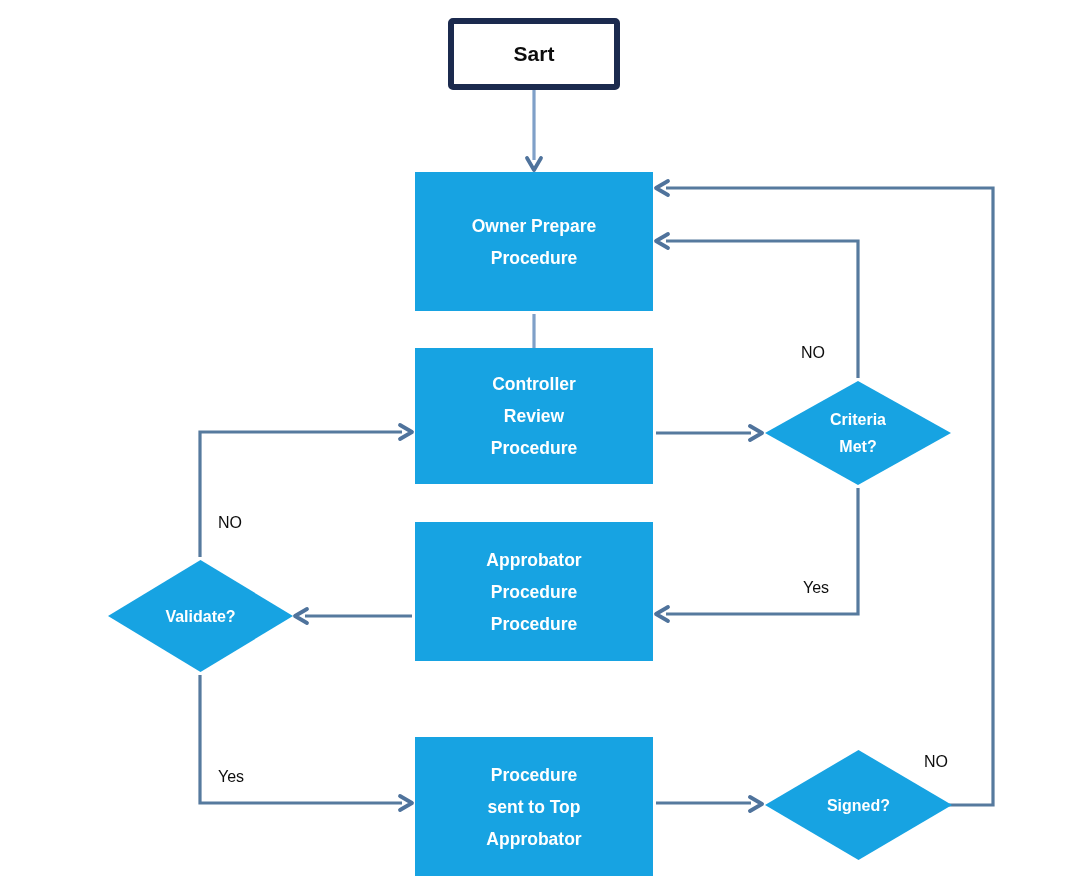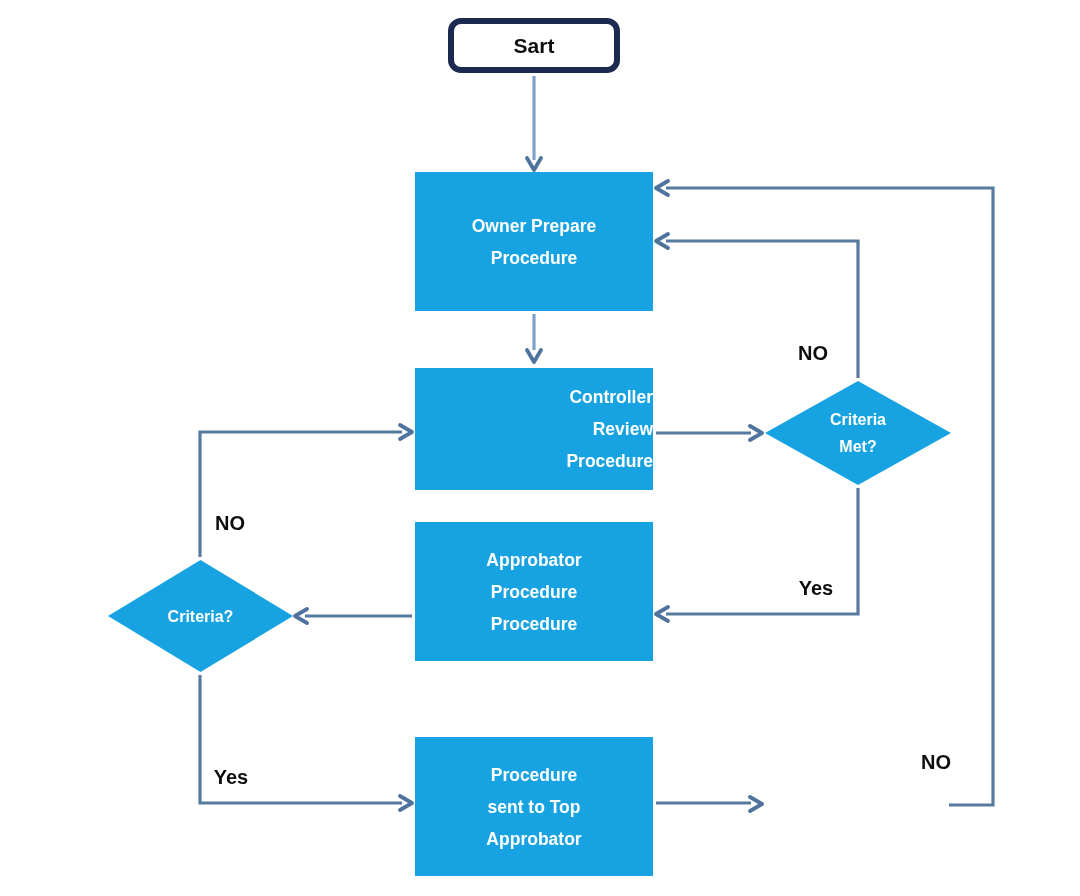--- a/index.html
+++ b/index.html
@@ -13,43 +13,43 @@
     --label-text:#0d0d0d;
   }
   html,body{margin:0;padding:0;background:var(--bg);}
   .canvas{
     position:relative;width:1080px;height:896px;overflow:hidden;
     font-family:"Liberation Sans",sans-serif;background:var(--bg);
   }
   .connectors{position:absolute;left:0;top:0;width:1080px;height:896px;}
   .node{position:absolute;display:flex;flex-direction:column;align-items:center;justify-content:center;text-align:center;}
   .start{
-    left:448px;top:18px;width:172px;height:55px;
-    background:#ffffff;border:6px solid var(--start-border);border-radius:13px;
+    left:448px;top:18px;width:172px;height:72px;
+    background:#ffffff;border:6px solid var(--start-border);border-radius:5px;
     font-size:21px;font-weight:bold;color:var(--label-text);box-sizing:border-box;
   }
   .box{
     width:238px;background:var(--shape-fill);color:var(--shape-text);
     font-size:17.5px;font-weight:bold;line-height:32px;
   }
   .box-owner{left:415px;top:172px;height:139px;text-align:center;}
-  .box-controller{left:415px;top:368px;height:122px;align-items:flex-end;}
+  .box-controller{left:415px;top:348px;height:136px;}
   .box-approbator{left:415px;top:522px;height:139px;}
   .box-topmgmt{left:415px;top:737px;height:139px;}
   .diamond{
     background:var(--shape-fill);color:var(--shape-text);
     clip-path:polygon(50% 0,100% 50%,50% 100%,0 50%);
     font-size:16px;font-weight:bold;line-height:27px;
   }
   .diamond-criteria{left:765px;top:381px;width:186px;height:104px;}
   .diamond-approved{left:108px;top:560px;width:185px;height:112px;}
   .diamond-signed{left:765px;top:750px;width:187px;height:110px;}
   .edge-label{
     position:absolute;transform:translate(-50%,-50%);
-    font-size:20px;font-weight:bold;color:var(--label-text);white-space:nowrap;
+    font-size:16px;font-weight:normal;color:var(--label-text);white-space:nowrap;
   }
   .lbl-criteria-no{left:813px;top:353px;}
   .lbl-criteria-yes{left:816px;top:588px;}
   .lbl-approved-no{left:230px;top:523px;}
   .lbl-approved-yes{left:231px;top:777px;}
   .lbl-signed-no{left:936px;top:762px;}
   .edge{fill:none;stroke:var(--connector);stroke-width:3.2px;}
   .edge.light{stroke:var(--connector-light);}
   .head{fill:none;stroke:var(--arrow);stroke-width:3.8px;stroke-linecap:round;stroke-linejoin:round;}
 </style>
@@ -137,23 +137,26 @@
     <div>sent to Top</div>
     <div>Approbator</div>
   </div>
 
   <div class="node diamond diamond-criteria">
     <div>Criteria</div>
     <div>Met?</div>
   </div>
 
   <div class="node diamond diamond-approved">
-    <div>Criteria?</div>
+    <div>Validate?</div>
   </div>
 
+  <div class="node diamond diamond-signed">
+    <div>Signed?</div>
+  </div>
 
   <div class="edge-label lbl-criteria-no">NO</div>
   <div class="edge-label lbl-criteria-yes">Yes</div>
   <div class="edge-label lbl-approved-no">NO</div>
   <div class="edge-label lbl-approved-yes">Yes</div>
   <div class="edge-label lbl-signed-no">NO</div>
 
 </div>
 
 </body></html>

